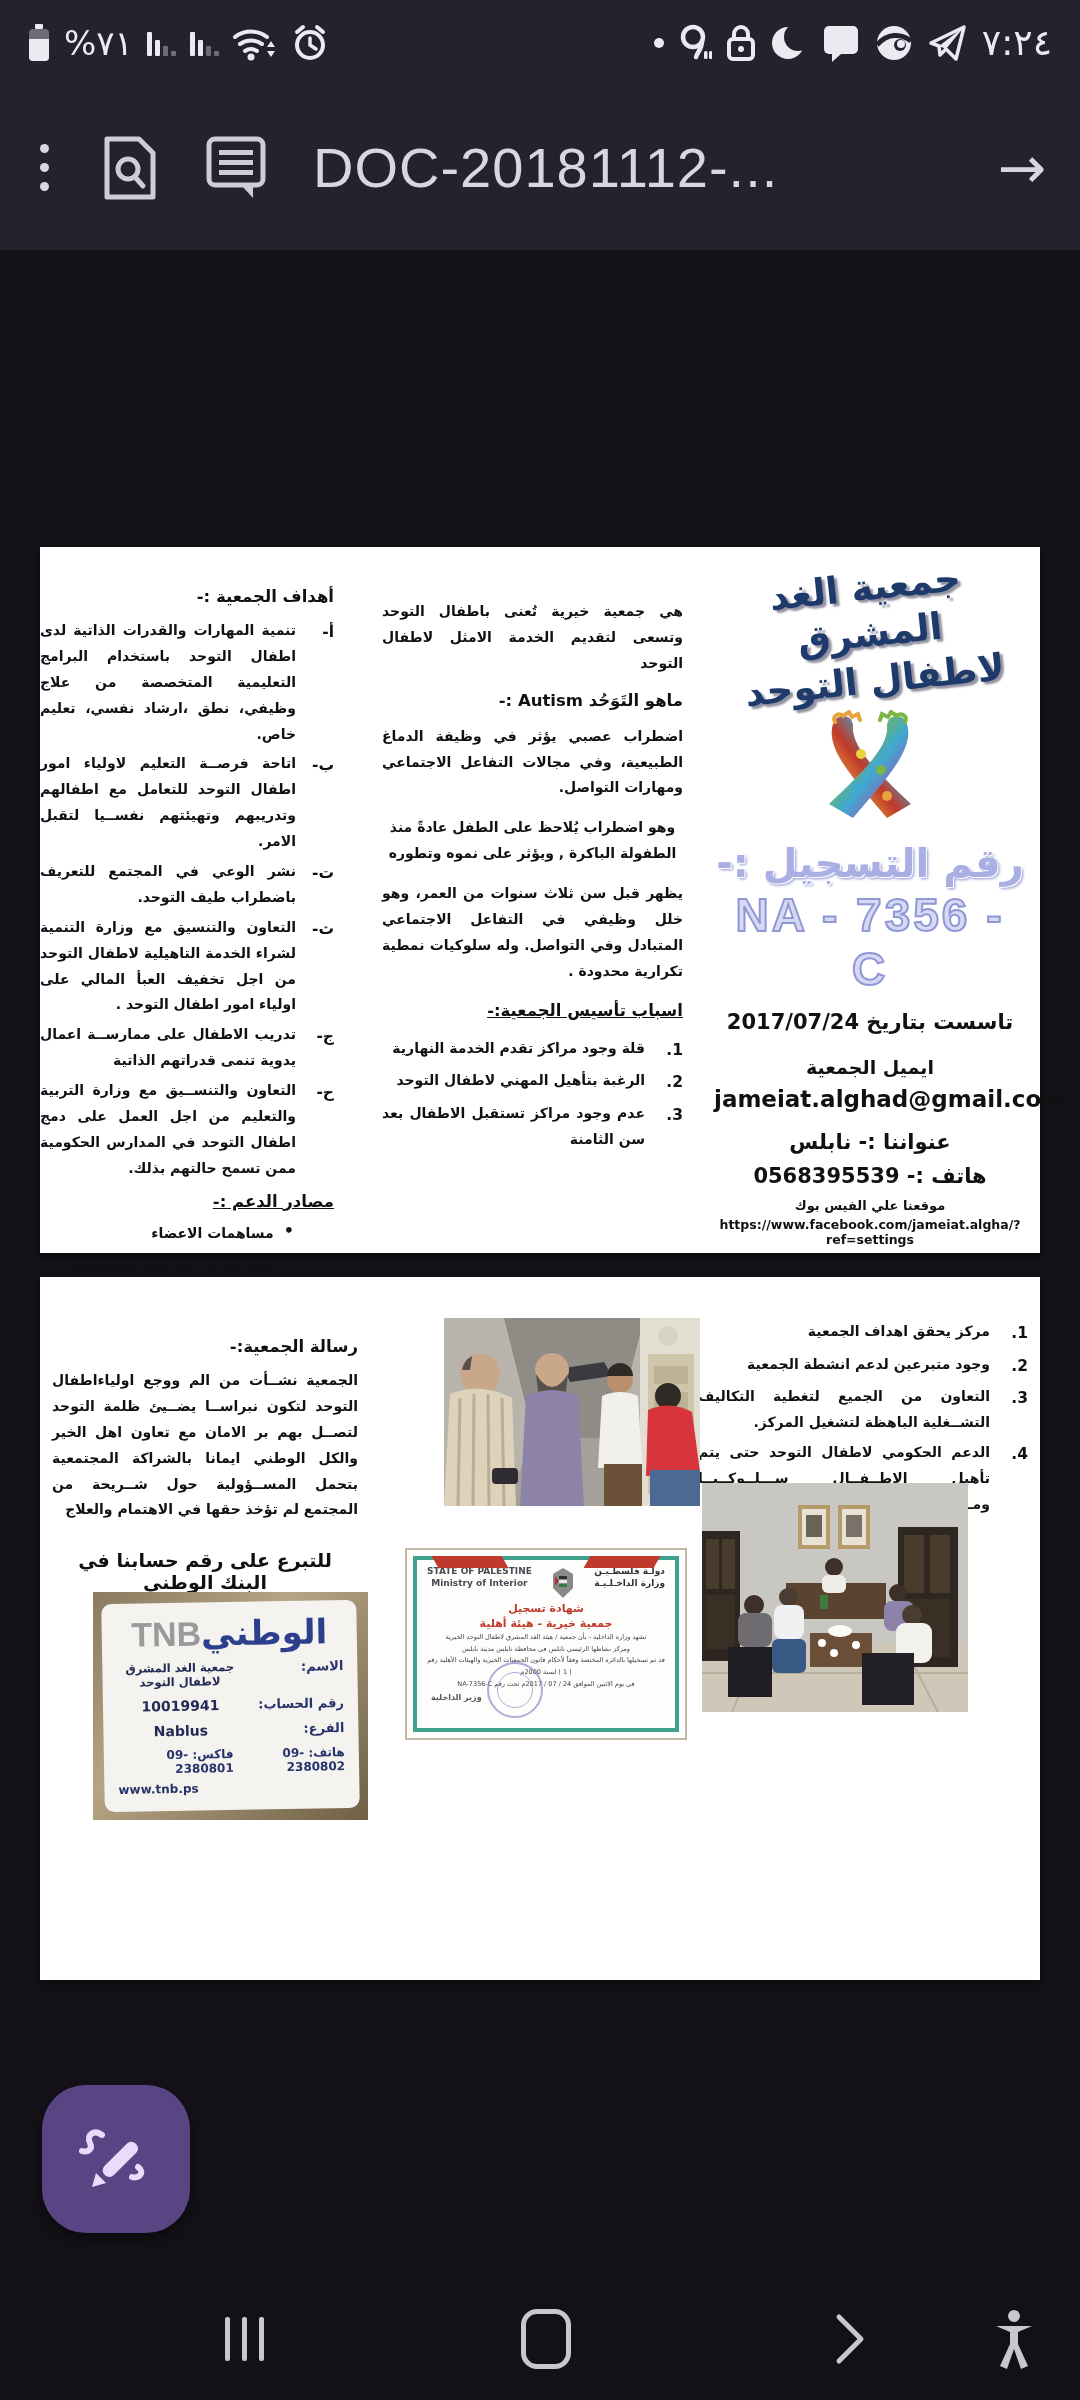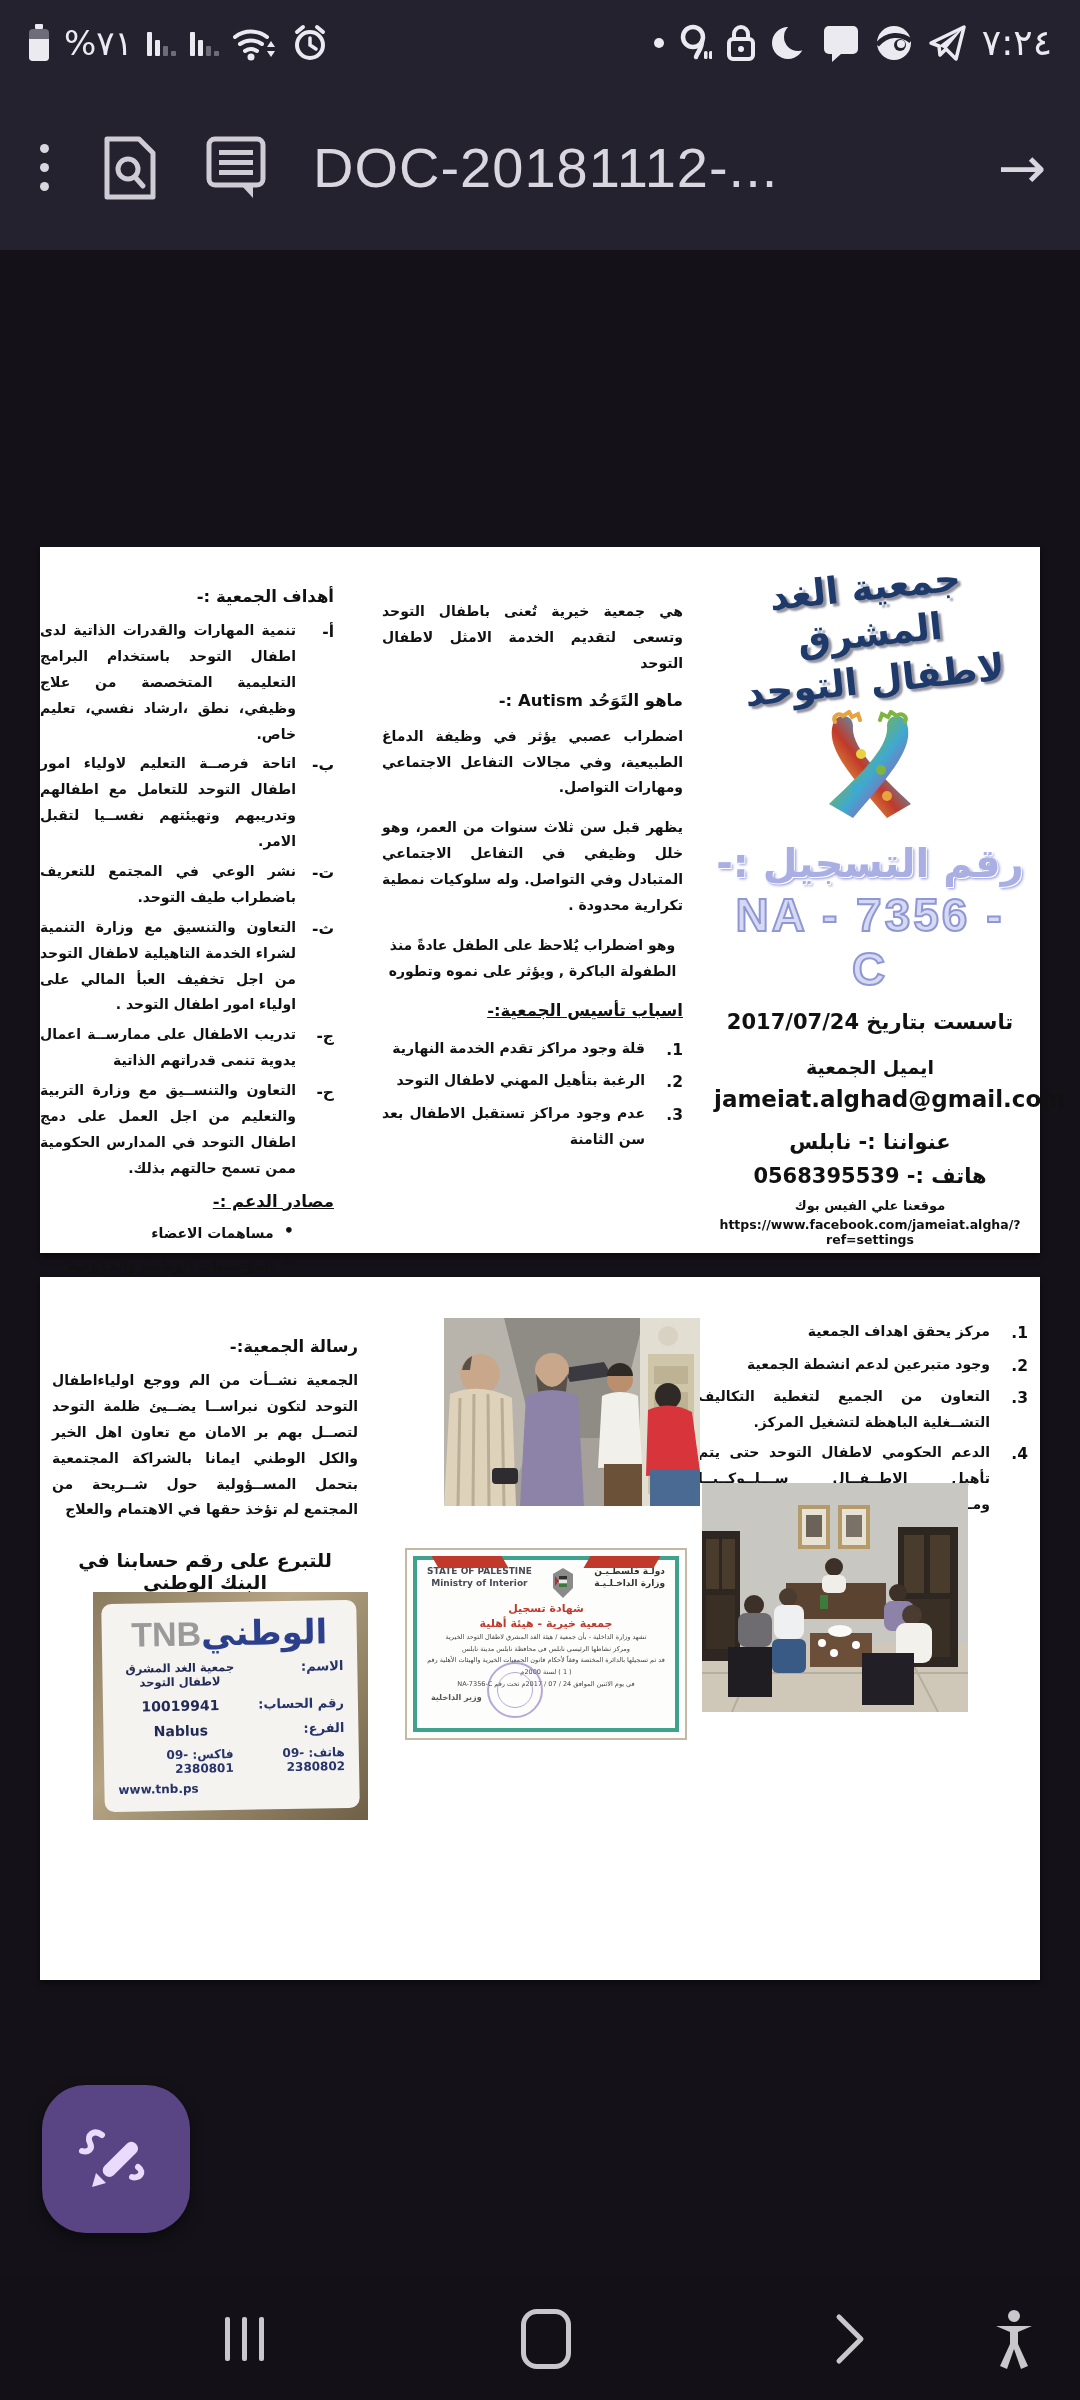--- a/index.html
+++ b/index.html
@@ -256,22 +256,22 @@
         <p class="doc-line" style="font-size:21px;margin-top:18px;">عنواننا :- نابلس</p>
         <p class="doc-line" style="font-size:21px;margin-top:10px;">هاتف :- 0568395539</p>
         <p class="doc-line" style="font-size:13px;margin-top:10px;">موقعنا علي الفيس بوك</p>
         <p class="doc-line" style="font-size:12.5px;direction:ltr;margin-top:4px;">https://www.facebook.com/jameiat.algha/?ref=settings</p>
       </div>
 
       <div class="col" style="right:345px;width:325px;padding:52px 12px 0 12px;">
         <p class="p">هي جمعية خيرية تُعنى باطفال التوحد  وتسعى لتقديم الخدمة الامثل لاطفال التوحد</p>
         <p class="h" style="margin:14px 0;">ماهو التَوَحُد Autism :-</p>
         <p class="p">اضطراب عصبي يؤثر في وظيفة الدماغ الطبيعية، وفي مجالات التفاعل الاجتماعي ومهارات التواصل.</p>
+        <p class="p" style="text-align:center;text-align-last:center;">وهو اضطراب يُلاحظ على الطفل عادةً منذ الطفولة الباكرة , ويؤثر على نموه وتطوره</p>
         <p class="p">يظهر قبل سن ثلاث سنوات من العمر، وهو خلل وظيفي في التفاعل الاجتماعي المتبادل وفي التواصل. وله سلوكيات نمطية تكرارية محدودة .</p>
-        <p class="p" style="text-align:center;text-align-last:center;">وهو اضطراب يُلاحظ على الطفل عادةً منذ الطفولة الباكرة , ويؤثر على نموه وتطوره</p>
         <p class="h u" style="margin:16px 0;">اسباب تأسيس الجمعية:-</p>
         <div class="list-row">
             <span class="list-marker">1.</span>
             <span class="list-text p" style="margin:0">قلة وجود مراكز تقدم الخدمة النهارية</span>
           </div>
         <div class="list-row">
             <span class="list-marker">2.</span>
             <span class="list-text p" style="margin:0">الرغبة بتأهيل المهني لاطفال التوحد</span>
           </div>
         <div class="list-row">

